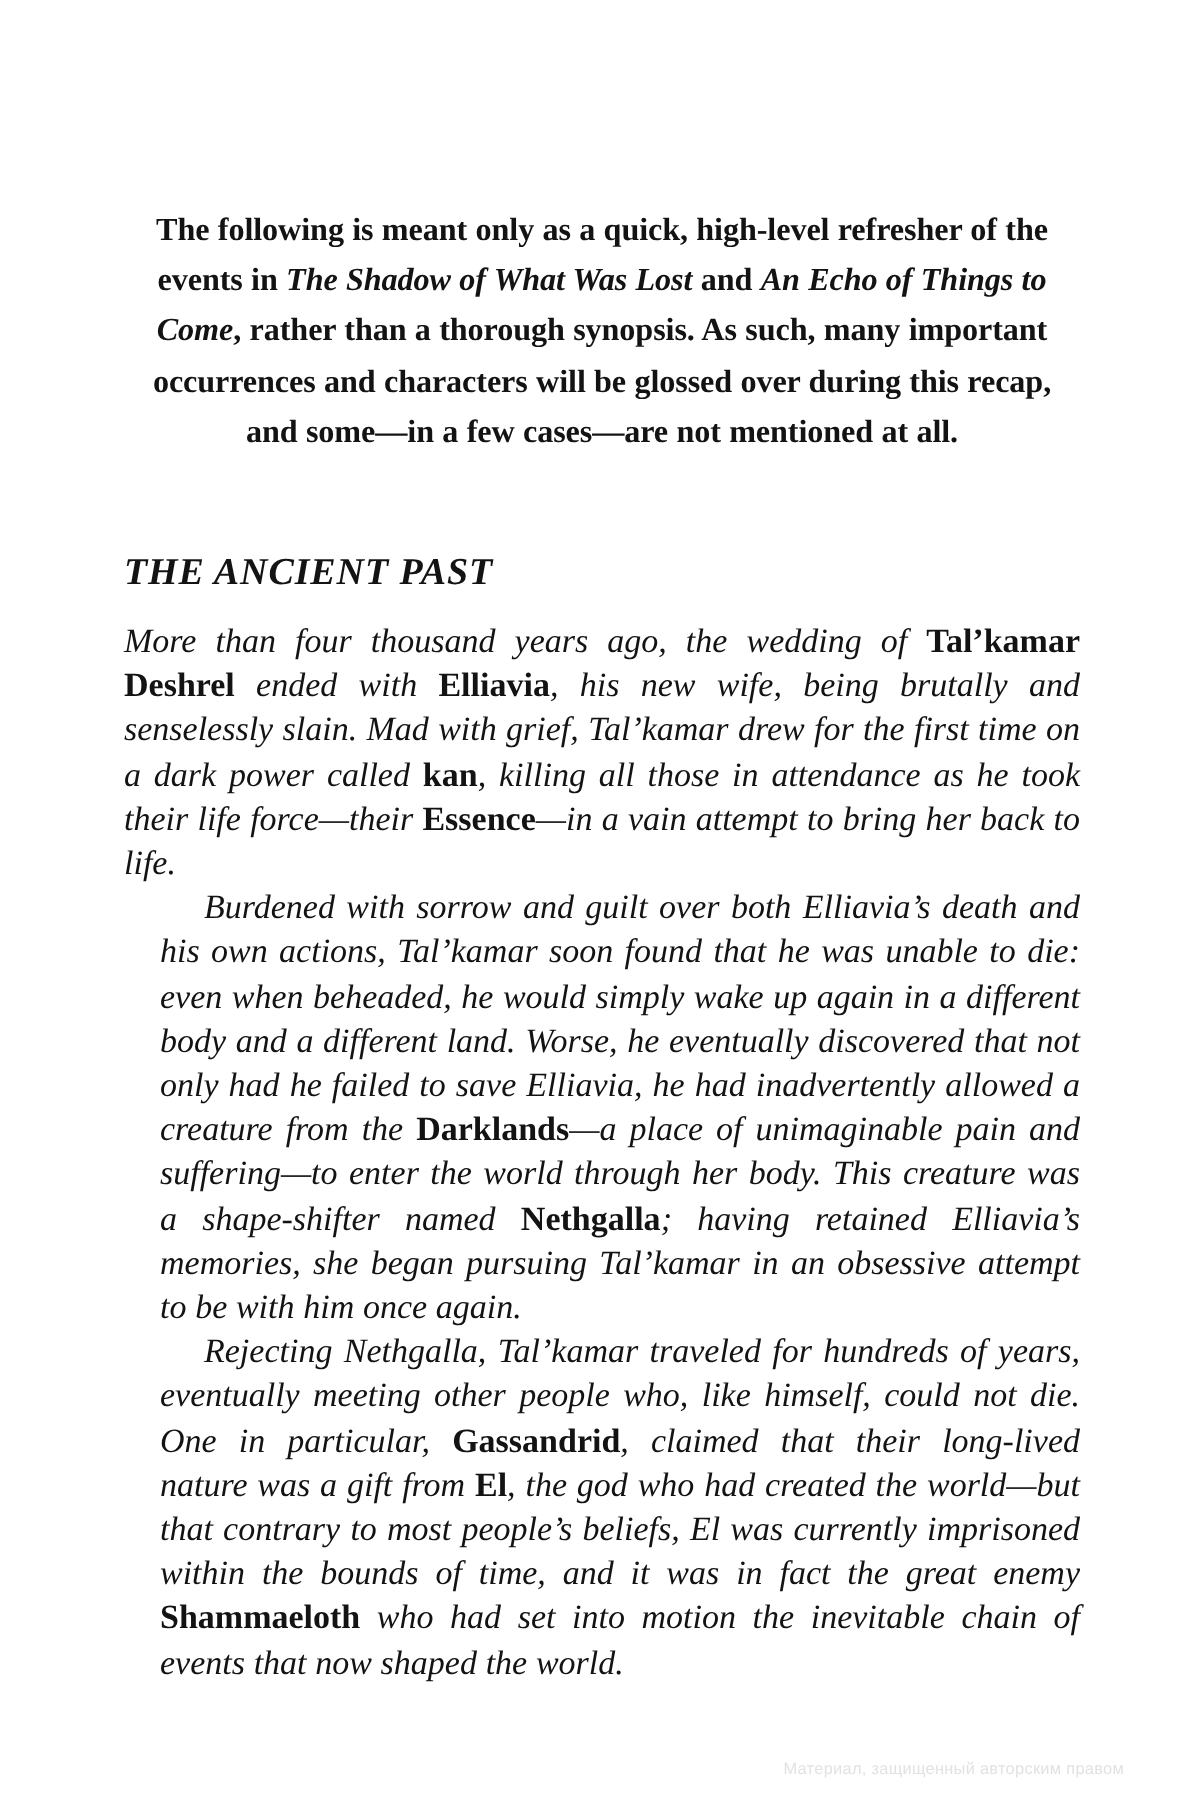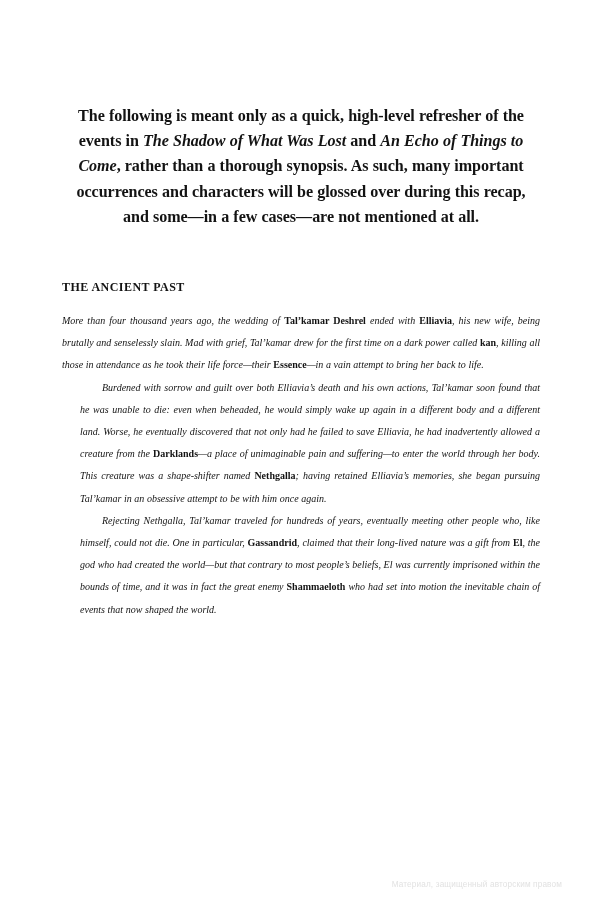--- a/index.html
+++ b/index.html
@@ -46,34 +46,35 @@
     word-spacing: 0.2px;
   }
   .intro-note i {
     font-style: italic;
   }
 
   
   .section-heading {
     margin: 0;
     padding-top: 50px;
-    font-size: 12px;
+    font-size: 19px;
     font-weight: bold;
+    font-style: italic;
     letter-spacing: 0.45px;
     line-height: 16px;
   }
 
   
   .body-copy {
     padding-top: 15px;
   }
   .body-copy p {
     margin: 0;
     font-style: italic;
-    font-size: 10px;
+    font-size: 17px;
     line-height: 22.2px;
     text-align: justify;
     text-justify: inter-word;
     hyphens: none;
     word-spacing: 0.1px;
   }
   .body-copy p + p {
     text-indent: 22px;
     margin-left: 18px;
   }

